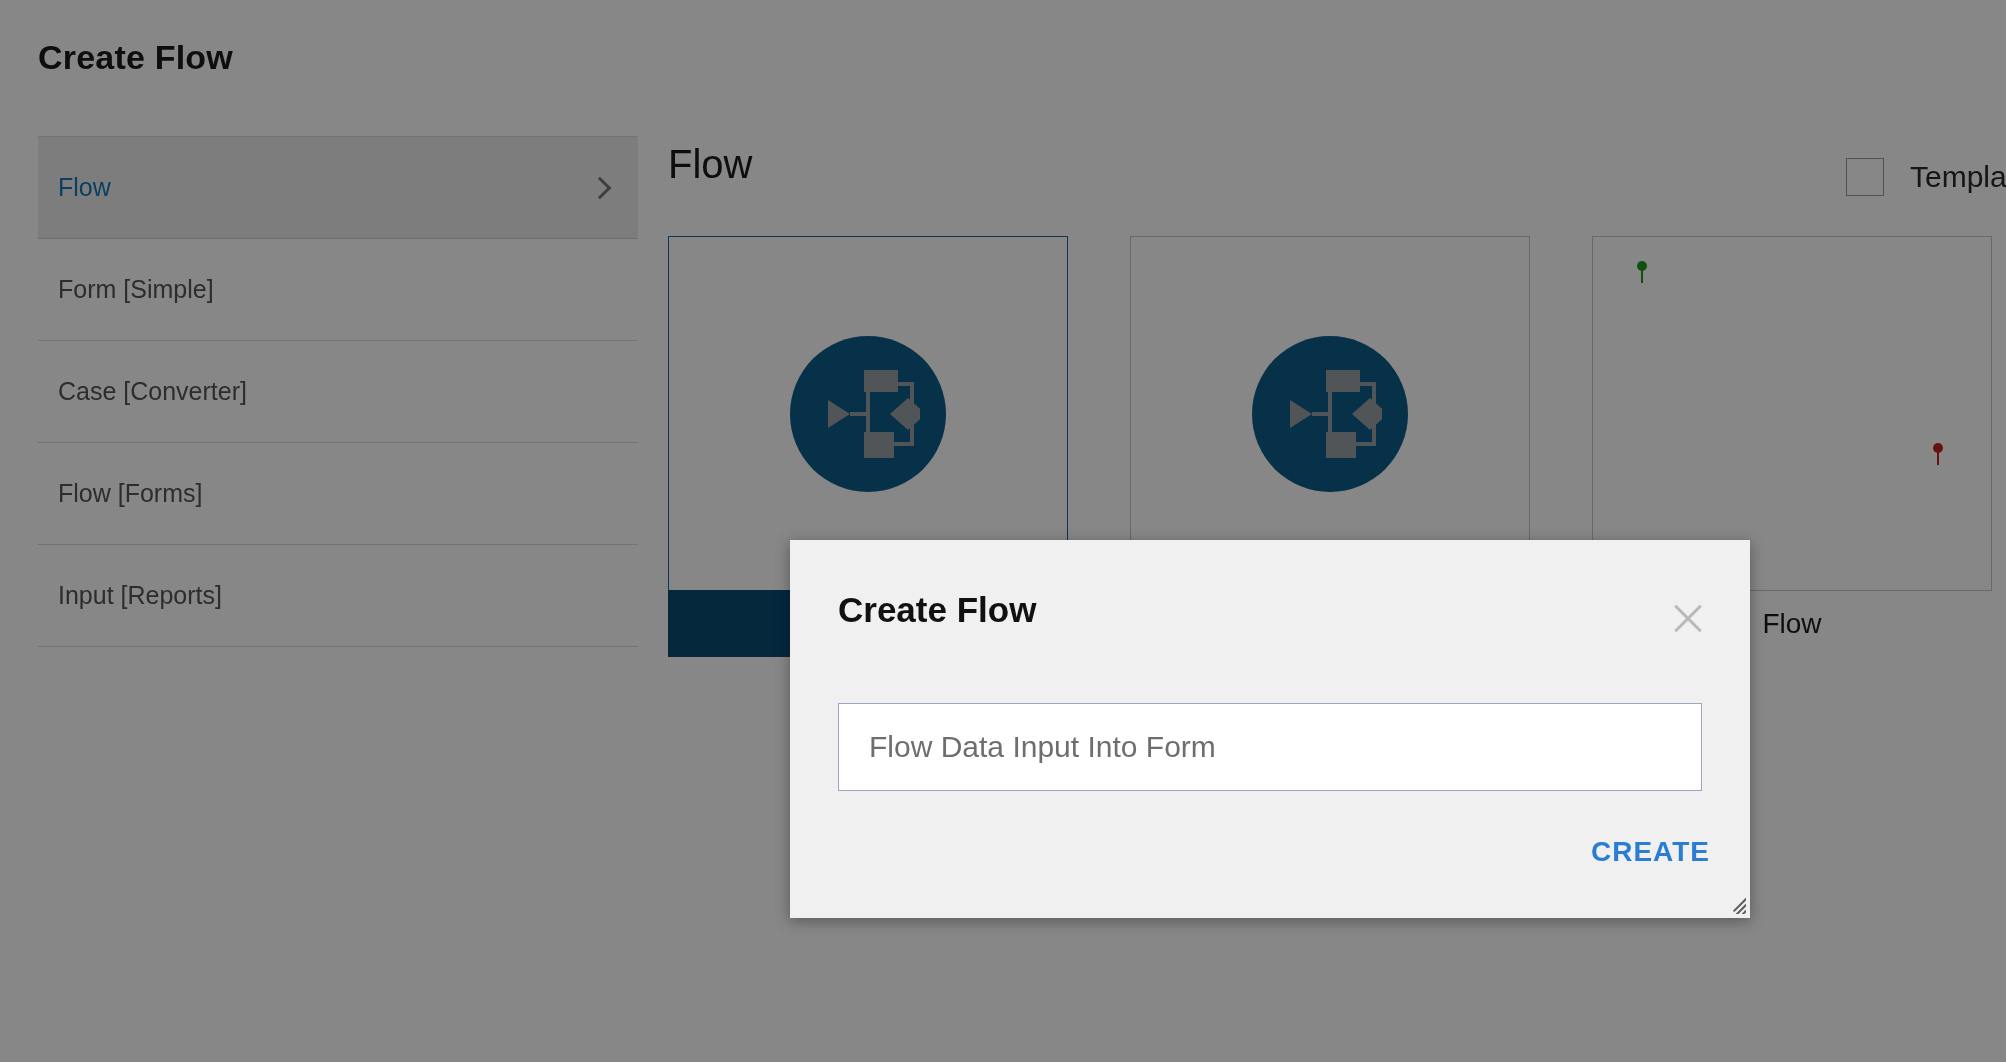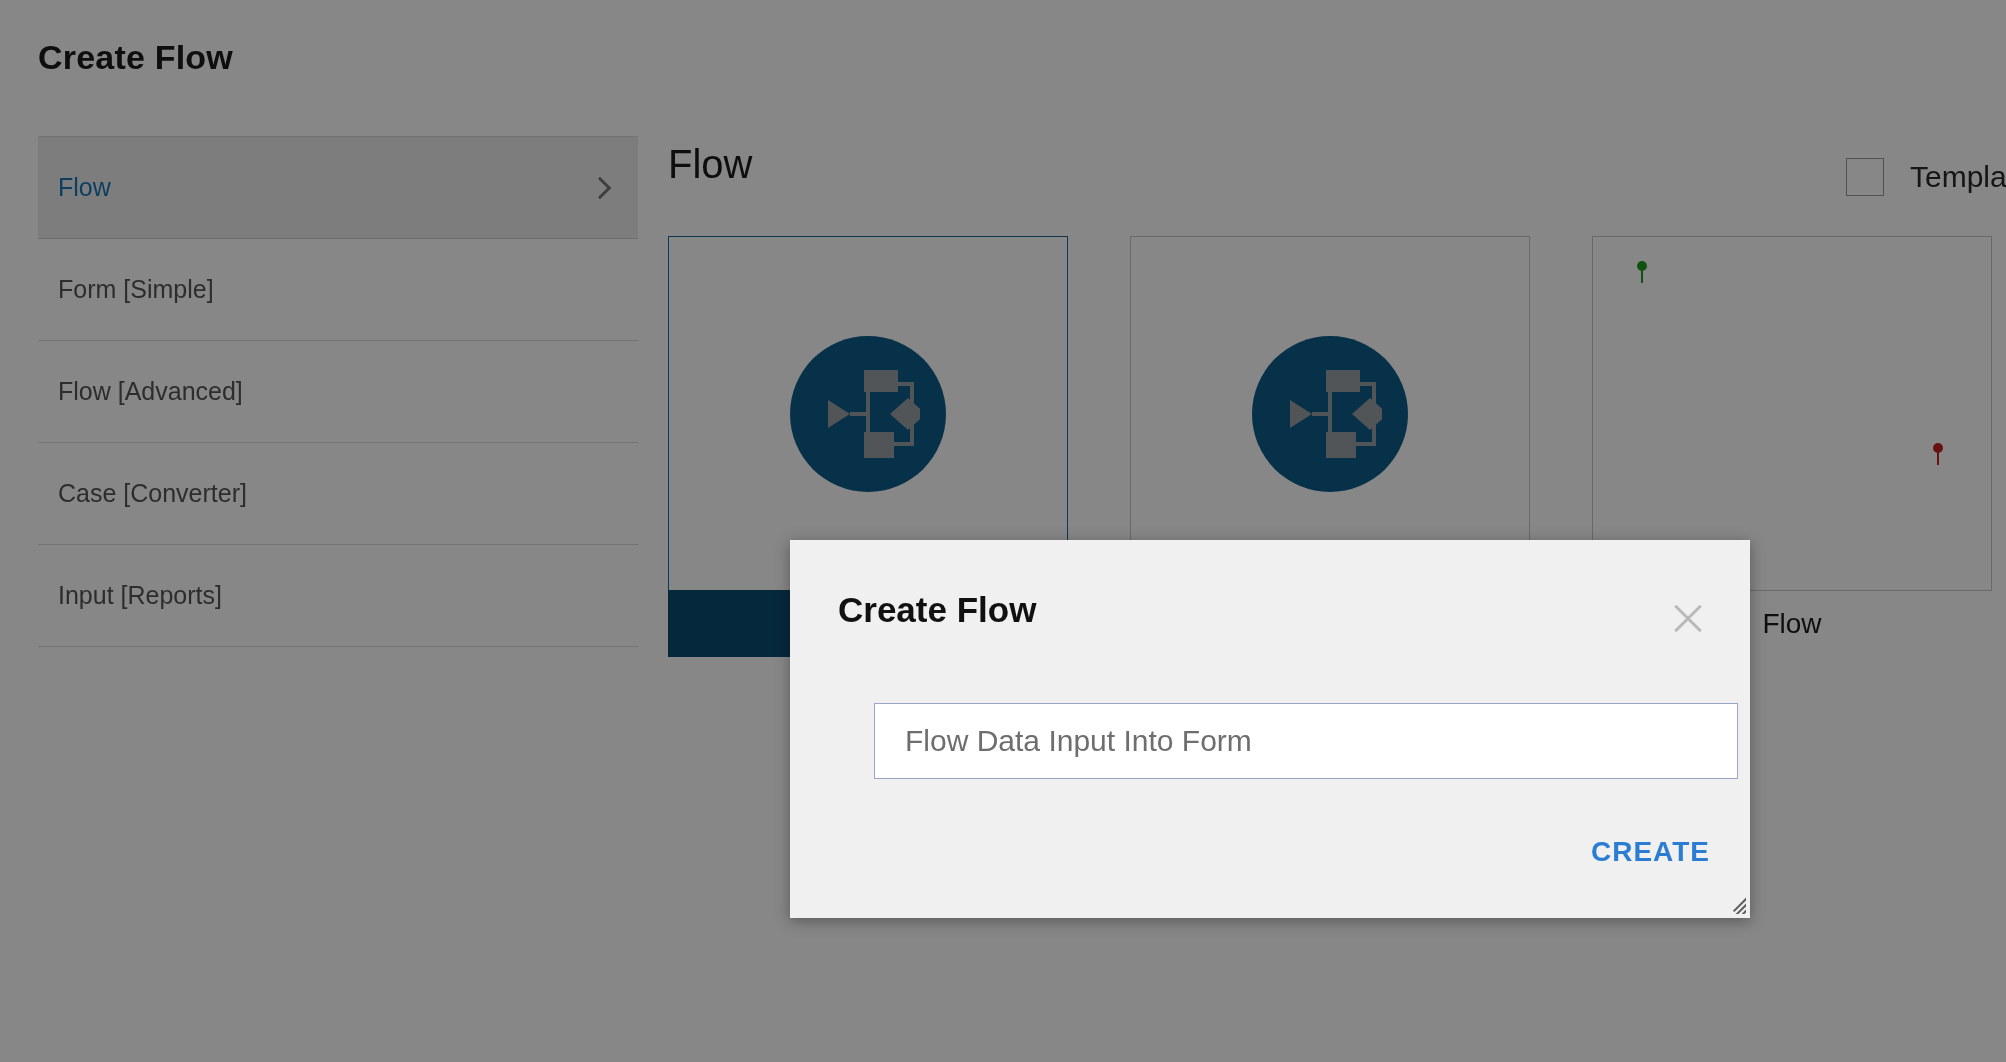--- a/index.html
+++ b/index.html
@@ -223,29 +223,28 @@
     background: #b9b9b9;
   }
   #modal-close::before { transform: rotate(45deg); }
   #modal-close::after  { transform: rotate(-45deg); }
 
   #modal-input {
     position: absolute;
     left: 48px;
     top: 163px;
     width: 864px;
-    height: 76px;
+    height: 88px;
     background: #ffffff;
     border: 1px solid #9aa6c4;
     font-family: "Liberation Sans", sans-serif;
     font-size: 30px;
     color: #6e6e6e;
     padding: 0 30px;
     outline: none;
-    margin-left: 36px;
   }
   #modal-input::placeholder { color: #6e6e6e; opacity: 1; }
 
   #modal-create {
     position: absolute;
     right: 40px;
     bottom: 50px;
     font-size: 28px;
     font-weight: bold;
     letter-spacing: 1px;
@@ -289,28 +288,28 @@
 
     <div class="side-item selected">
       <span class="label">Flow</span>
       <span class="chev"></span>
     </div>
 
     <div class="side-item">
       <span class="label">Form [Simple]</span>
     </div>
 
-    <div class="side-item">
-      <span class="label">Flow [Advanced]</span>
-    </div>
 
     <div class="side-item">
       <span class="label">Case [Converter]</span>
     </div>
 
+    <div class="side-item">
+      <span class="label">Flow [Forms]</span>
+    </div>
 
     <div class="side-item">
       <span class="label">Input [Reports]</span>
     </div>
 
 
   </div>
 
   <div id="main">
 

